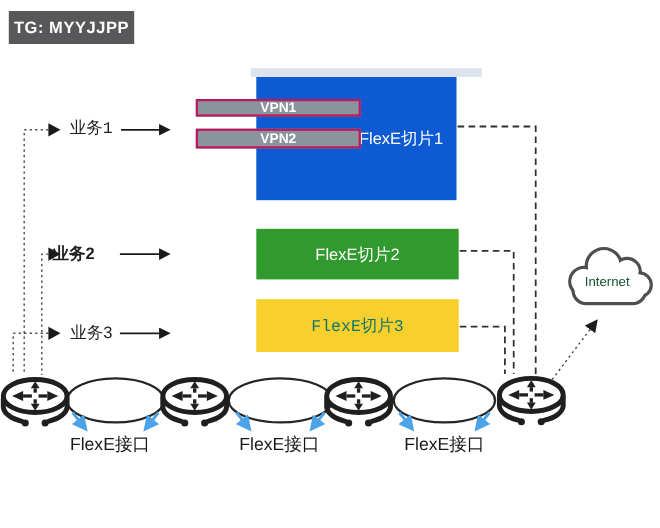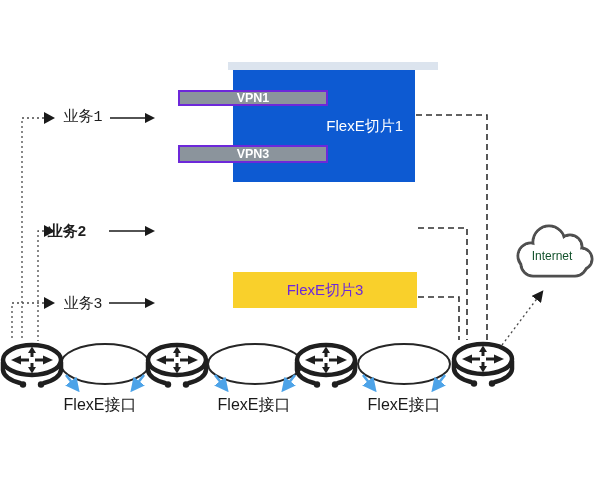--- a/index.html
+++ b/index.html
@@ -11,22 +11,22 @@
          align-items:center;justify-content:center;letter-spacing:.5px;}
   #tg-badge{left:8px;top:10px;width:114px;height:30px;font-size:15px;}
   #wm-badge{left:455px;top:441px;width:145px;height:25px;font-size:14px;background:#6f6f6f;letter-spacing:.2px;}
   .svc{width:54px;height:18px;line-height:18px;text-align:center;font-size:15px;color:#1f1f1f;}
   #svc1{left:56px;top:109px;font-family:Liberation Mono, monospace;} #svc2{left:40px;top:222px;font-weight:bold;} #svc3{left:56px;top:294px;}
   .slice{display:flex;align-items:center;color:#fff;font-size:15px;}
   #slice-strip{left:228px;top:62px;width:210px;height:8px;background:#dce4ee;}
   #slice1{left:233px;top:70px;width:182px;height:112px;background:#0d5ad2;
           justify-content:flex-end;padding-right:12px;box-sizing:border-box;}
   #slice2{left:233px;top:208px;width:184px;height:46px;background:#319a2e;justify-content:center;}
-  #slice3{left:233px;top:272px;width:184px;height:36px;background:#f9d02b;justify-content:center;color:#6d28d9;}
-  .vpn{left:178px;width:150px;background:#8b949c;border:2px solid #6d28d9;box-sizing:border-box;
+  #slice3{left:233px;top:272px;width:184px;height:48px;background:#f9d02b;justify-content:center;color:#0f766e;font-family:Liberation Mono, monospace;}
+  .vpn{left:178px;width:150px;background:#8b949c;border:2px solid #be185d;box-sizing:border-box;
        color:#fff;font-size:12.5px;font-weight:bold;display:flex;align-items:center;justify-content:center;}
   #vpn1{top:90px;height:16px;} #vpn2{top:117px;height:18px;} #vpn3{top:145px;height:18px;}
   .iface{top:396px;width:100px;height:18px;line-height:18px;text-align:center;font-size:16px;color:#191919;}
   #if1{left:50px;} #if2{left:204px;} #if3{left:354px;}
   #cloud-label{left:518px;top:248px;width:68px;height:16px;line-height:16px;text-align:center;
                font-size:12px;color:#14532d;}
 </style>
 </head>
 <body>
 
@@ -116,36 +116,40 @@
       <g fill="#fff" stroke="none">
         <circle cx="531" cy="256" r="11.5"></circle>
         <circle cx="549" cy="242" r="14.5"></circle>
         <circle cx="570" cy="247" r="10.5"></circle>
         <circle cx="581" cy="259" r="9.5"></circle>
         <rect x="522.5" y="251.5" width="63" height="23" rx="11"></rect>
       </g>
     </g>
   </svg>
 
+  <div id="tg-badge" class="abs badge">TG: MYYJJPP</div>
 
   <div id="svc1" class="abs svc">业务1</div>
   <div id="svc2" class="abs svc">业务2</div>
   <div id="svc3" class="abs svc">业务3</div>
 
   <div id="slice-strip" class="abs"></div>
 
   <div id="slice1" class="abs slice">
     <span>FlexE切片1</span>
   </div>
+  <div id="slice2" class="abs slice">
+    <span>FlexE切片2</span>
+  </div>
   <div id="slice3" class="abs slice">
     <span>FlexE切片3</span>
   </div>
 
   <div id="vpn1" class="abs vpn">VPN1</div>
-  <div id="vpn3" class="abs vpn">VPN3</div>
+  <div id="vpn2" class="abs vpn">VPN2</div>
 
   <div id="if1" class="abs iface">FlexE接口</div>
   <div id="if2" class="abs iface">FlexE接口</div>
   <div id="if3" class="abs iface">FlexE接口</div>
 
   <div id="cloud-label" class="abs">Internet</div>
 
 </div>
 
 </body></html>

